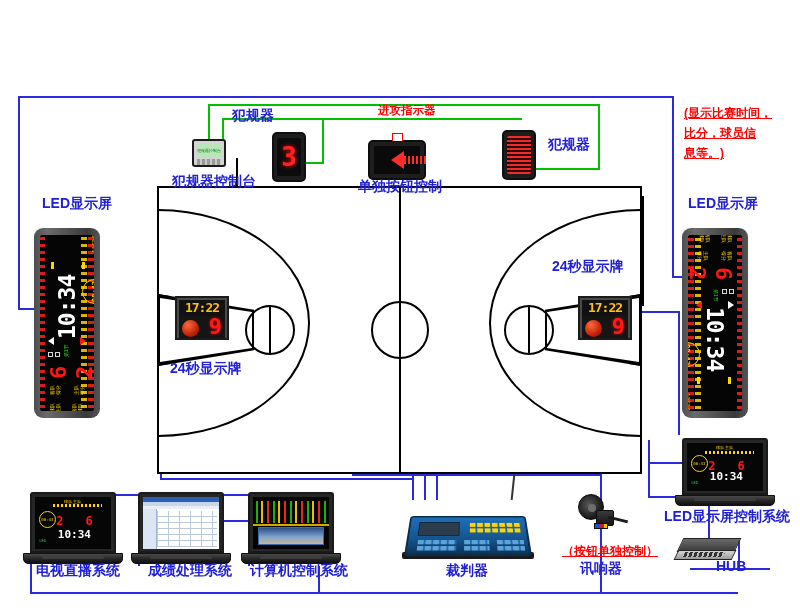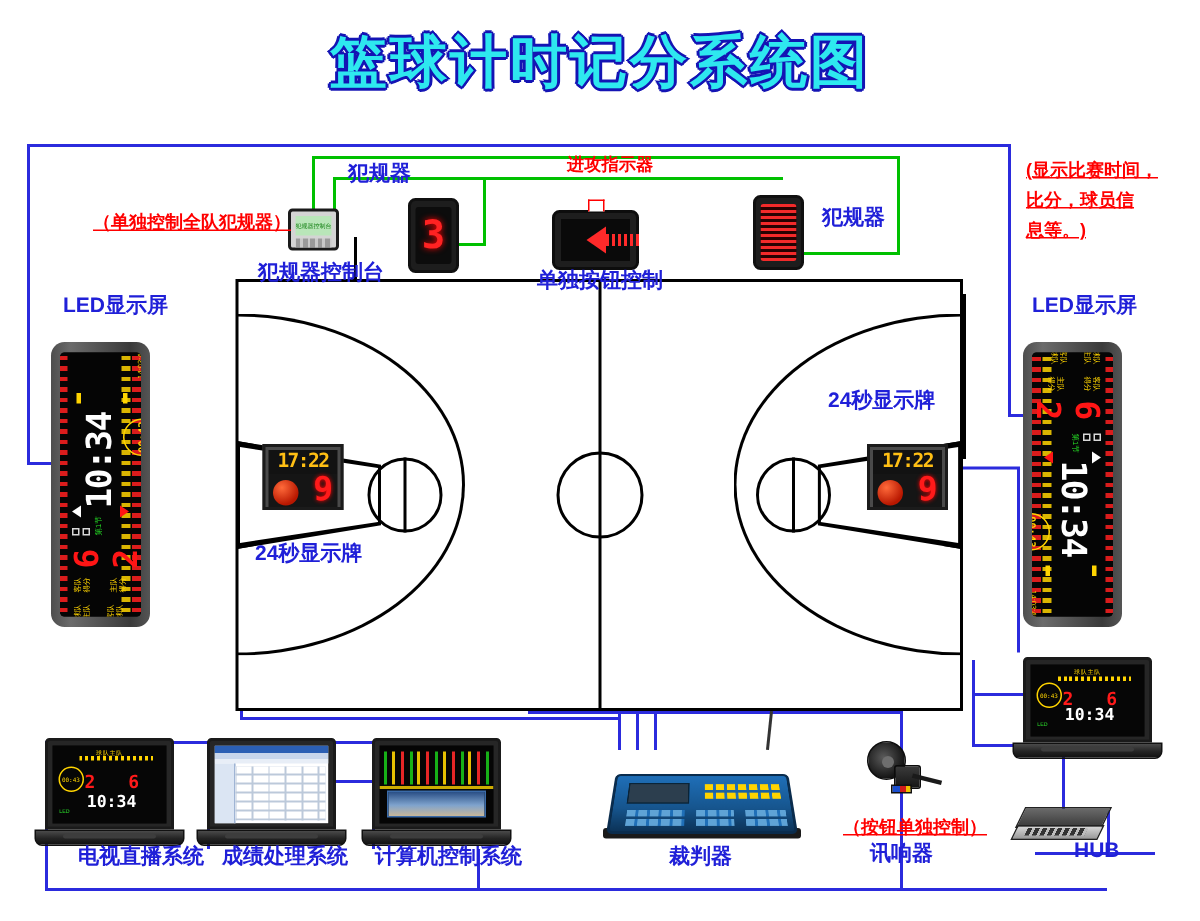--- a/index.html
+++ b/index.html
@@ -536,21 +536,20 @@
     width:40px; height:5px;
     background: repeating-linear-gradient(90deg,#333 0 3px,#bdbdbd 3px 5px);
     transform: skewX(-26deg);
   }
 </style>
 </head>
 <body>
 
 <div id="stage">
 
-  <div class="title">篮球计时记分系统图</div>
 
   <div class="wire h" style="left:18px; top:96px; width:654px;"></div>
   <div class="wire v" style="left:18px; top:96px; height:214px;"></div>
   <div class="wire h" style="left:18px; top:308px; width:30px;"></div>
   <div class="wire v" style="left:672px; top:96px; height:182px;"></div>
   <div class="wire h" style="left:672px; top:276px; width:30px;"></div>
 
   <div class="gwire h" style="left:208px; top:104px; width:390px;"></div>
   <div class="gwire v" style="left:208px; top:104px; height:38px;"></div>
   <div class="gwire v" style="left:598px; top:104px; height:64px;"></div>
@@ -654,21 +653,20 @@
       <div class="arrowL"></div>
     </div>
   </div>
   <div class="pbtn" style="left:392px; top:133px;"></div>
 
   <div class="lbl" style="left:232px; top:107px;">犯规器</div>
   <div class="lbl" style="left:548px; top:136px;">犯规器</div>
   <div class="lbl" style="left:172px; top:173px;">犯规器控制台</div>
   <div class="lbl" style="left:358px; top:178px;">单独按钮控制</div>
 
-  <div class="lbl red" style="left:62px; top:141px;">（单独控制全队犯规器）</div>
   <div class="lbl redc" style="left:378px; top:103px;">进攻指示器</div>
 
   <div class="lbl red" style="left:684px; top:106px;">(显示比赛时间，</div>
   <div class="lbl red" style="left:684px; top:126px;">比分，球员信</div>
   <div class="lbl red" style="left:684px; top:146px;">息等。)</div>
 
   <div class="lbl" style="left:42px; top:195px;">LED显示屏</div>
 
   <div class="ledboard" style="left:34px; top:228px; width:66px; height:190px;">
     <div class="screen">
@@ -753,21 +751,21 @@
           <div class="mrow" style="left:24%; top:14%; width:64%;"></div>
           <div class="ms1">2</div>
           <div class="ms2">6</div>
           <div class="mtime">10:34</div>
           <div class="mtag" style="left:6%; bottom:12%;">LED</div>
         </div>
       </div>
     </div>
     <div class="base"></div>
   </div>
-  <div class="lbl" style="left:52px; top:562px;text-align:center;">电视直播系统</div>
+  <div class="lbl" style="left:36px; top:562px;text-align:center;">电视直播系统</div>
 
   <div class="laptop" style="left:138px; top:492px; width:86px;">
     <div class="lid">
       <div class="scr" style="height:52px;">
         <div class="sheet">
           <div class="bar"></div>
             <div class="bar2"></div>
             <div class="bar3"></div>
           <div class="side"></div>
             <div class="grid"></div>
@@ -827,20 +825,21 @@
           <div class="mrow" style="left:24%; top:16%; width:64%;"></div>
           <div class="ms1">2</div>
           <div class="ms2">6</div>
           <div class="mtime">10:34</div>
           <div class="mtag" style="left:6%; bottom:12%;">LED</div>
         </div>
       </div>
     </div>
     <div class="base"></div>
   </div>
+  <div class="lbl" style="left:664px; top:508px;">LED显示屏控制系统</div>
 
   <div class="hub" style="left:676px; top:538px;">
     <div class="top"></div>
     <div class="front"></div>
     <div class="ports"></div>
   </div>
   <div class="lbl" style="left:716px; top:558px;">HUB</div>
 
 </div>
 

